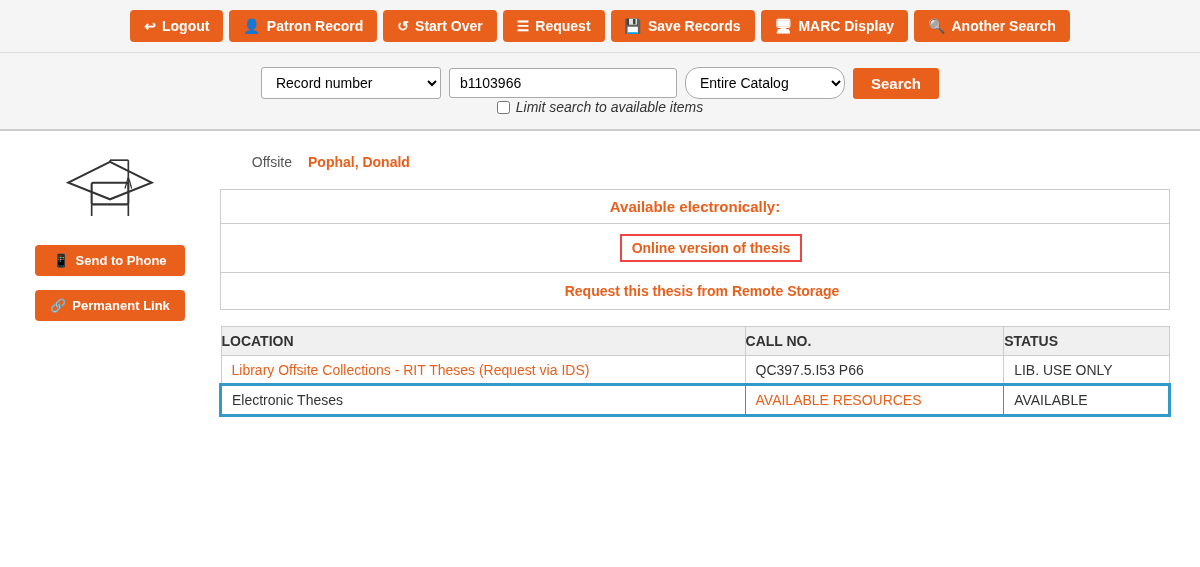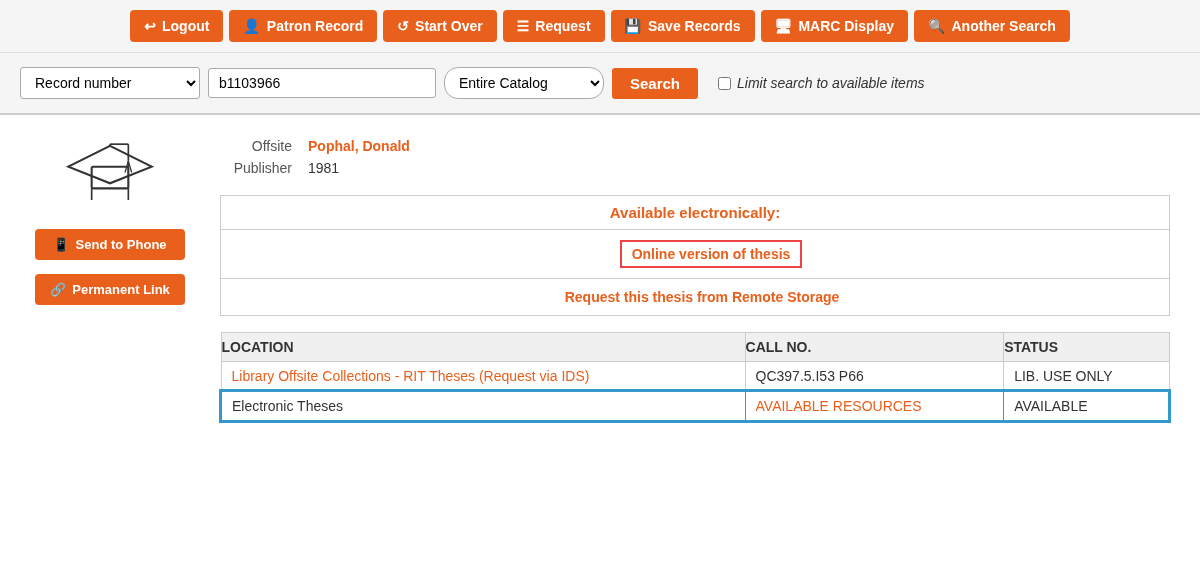--- a/index.html
+++ b/index.html
@@ -29,23 +29,23 @@
       gap: 6px;
       white-space: nowrap;
     }
 
     
     .search-area {
       background: #f5f5f5;
       border-bottom: 2px solid #ccc;
       padding: 14px 20px;
       display: flex;
-      flex-direction: row;
-      align-items: center;
-      gap: 20px;
+      flex-direction: column;
+      align-items: center;
+      gap: 0;
     }
     .search-row {
       display: flex;
       align-items: center;
       gap: 8px;
     }
     .search-select {
       padding: 6px 10px;
       border: 1px solid #aaa;
       border-radius: 3px;
@@ -306,24 +306,20 @@
   <div class="detail-panel">
 
     <table class="meta-table">
       <tbody>
           <tr>
         <td class="meta-label">Offsite</td>
         <td class="meta-value">
           <a class="author-link" href="#">Pophal, Donald</a>
         </td>
       </tr>
-      <tr>
-        <td class="meta-label">Publisher</td>
-        <td class="meta-value">1981</td>
-      </tr>
     </tbody>
       </table>
 
     <div class="avail-section">
       <div class="avail-header">Available electronically:</div>
       <div class="avail-link-row">
         <a class="online-thesis-link" href="#">Online version of thesis</a>
       </div>
       <div class="avail-link-row">
         <a class="request-link" href="#">Request this thesis from Remote Storage</a>

